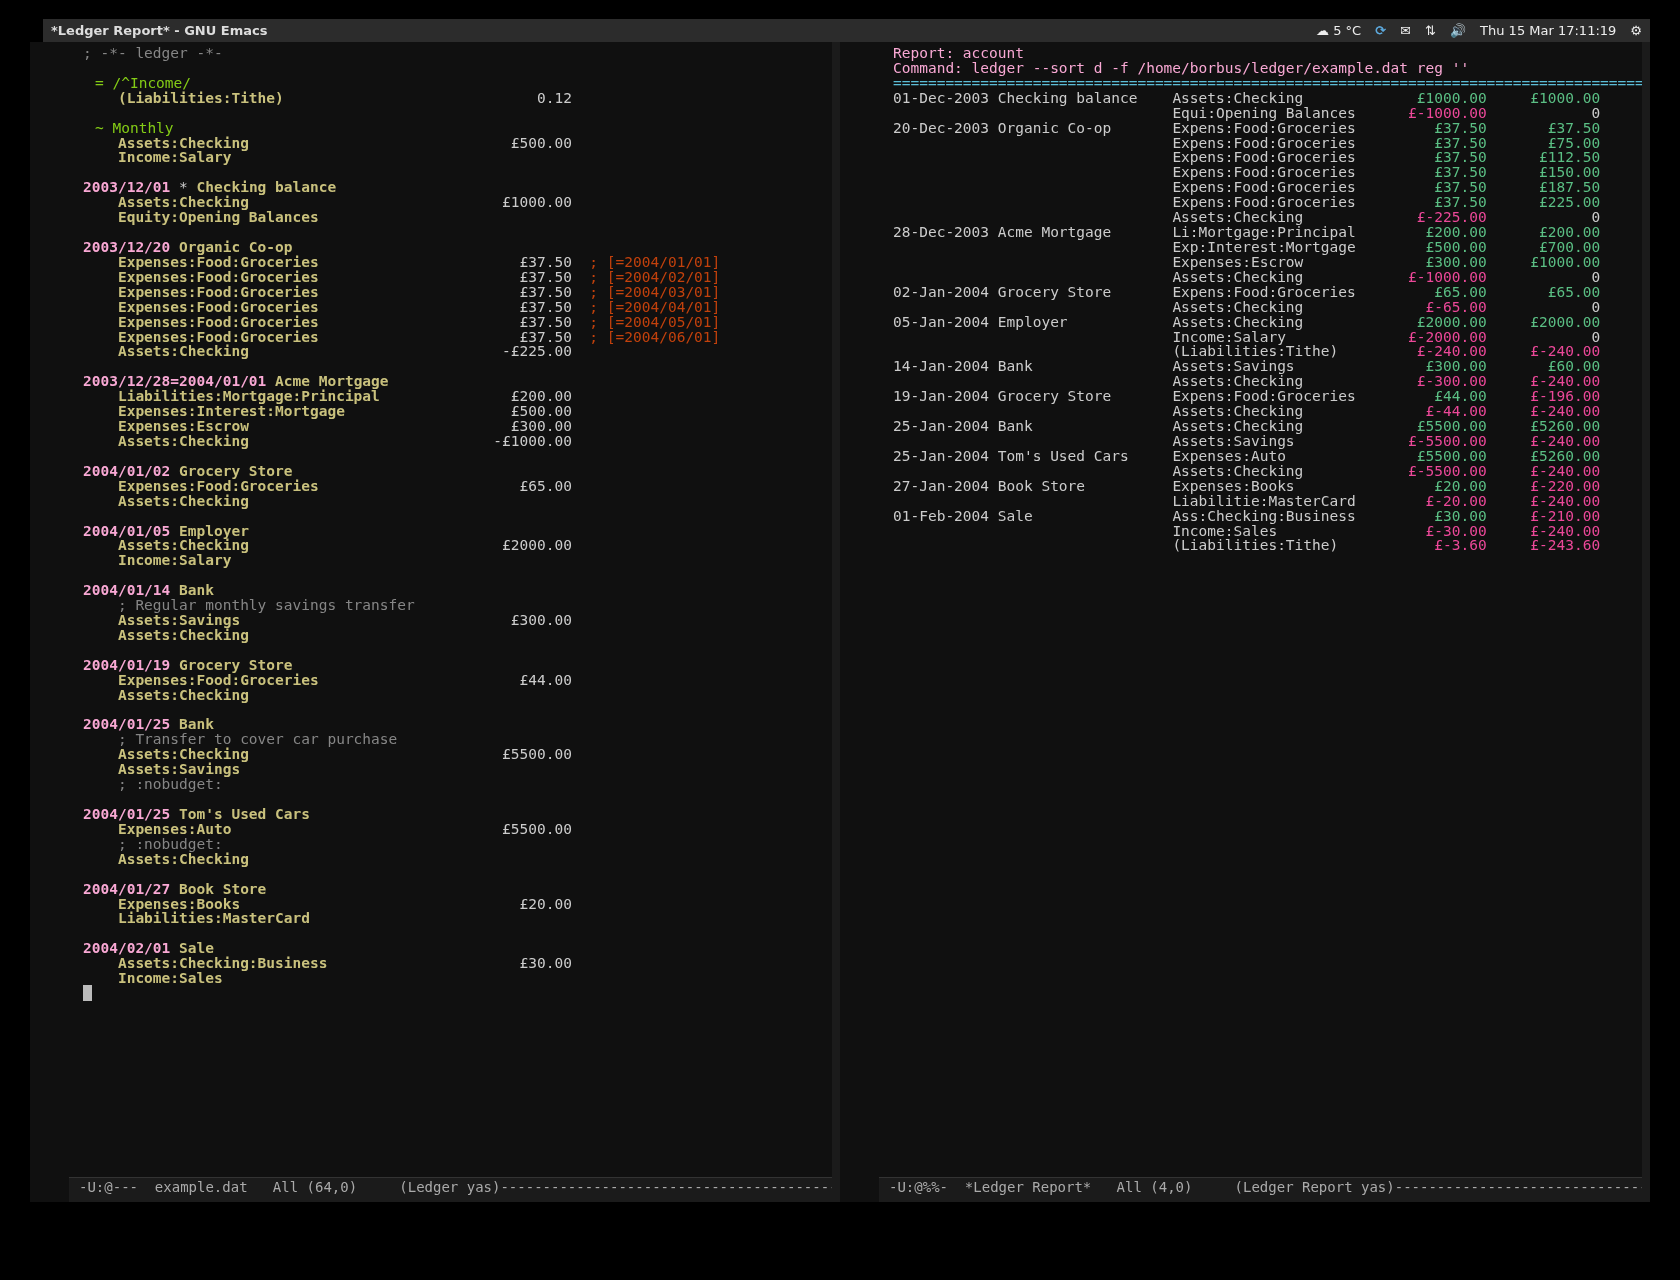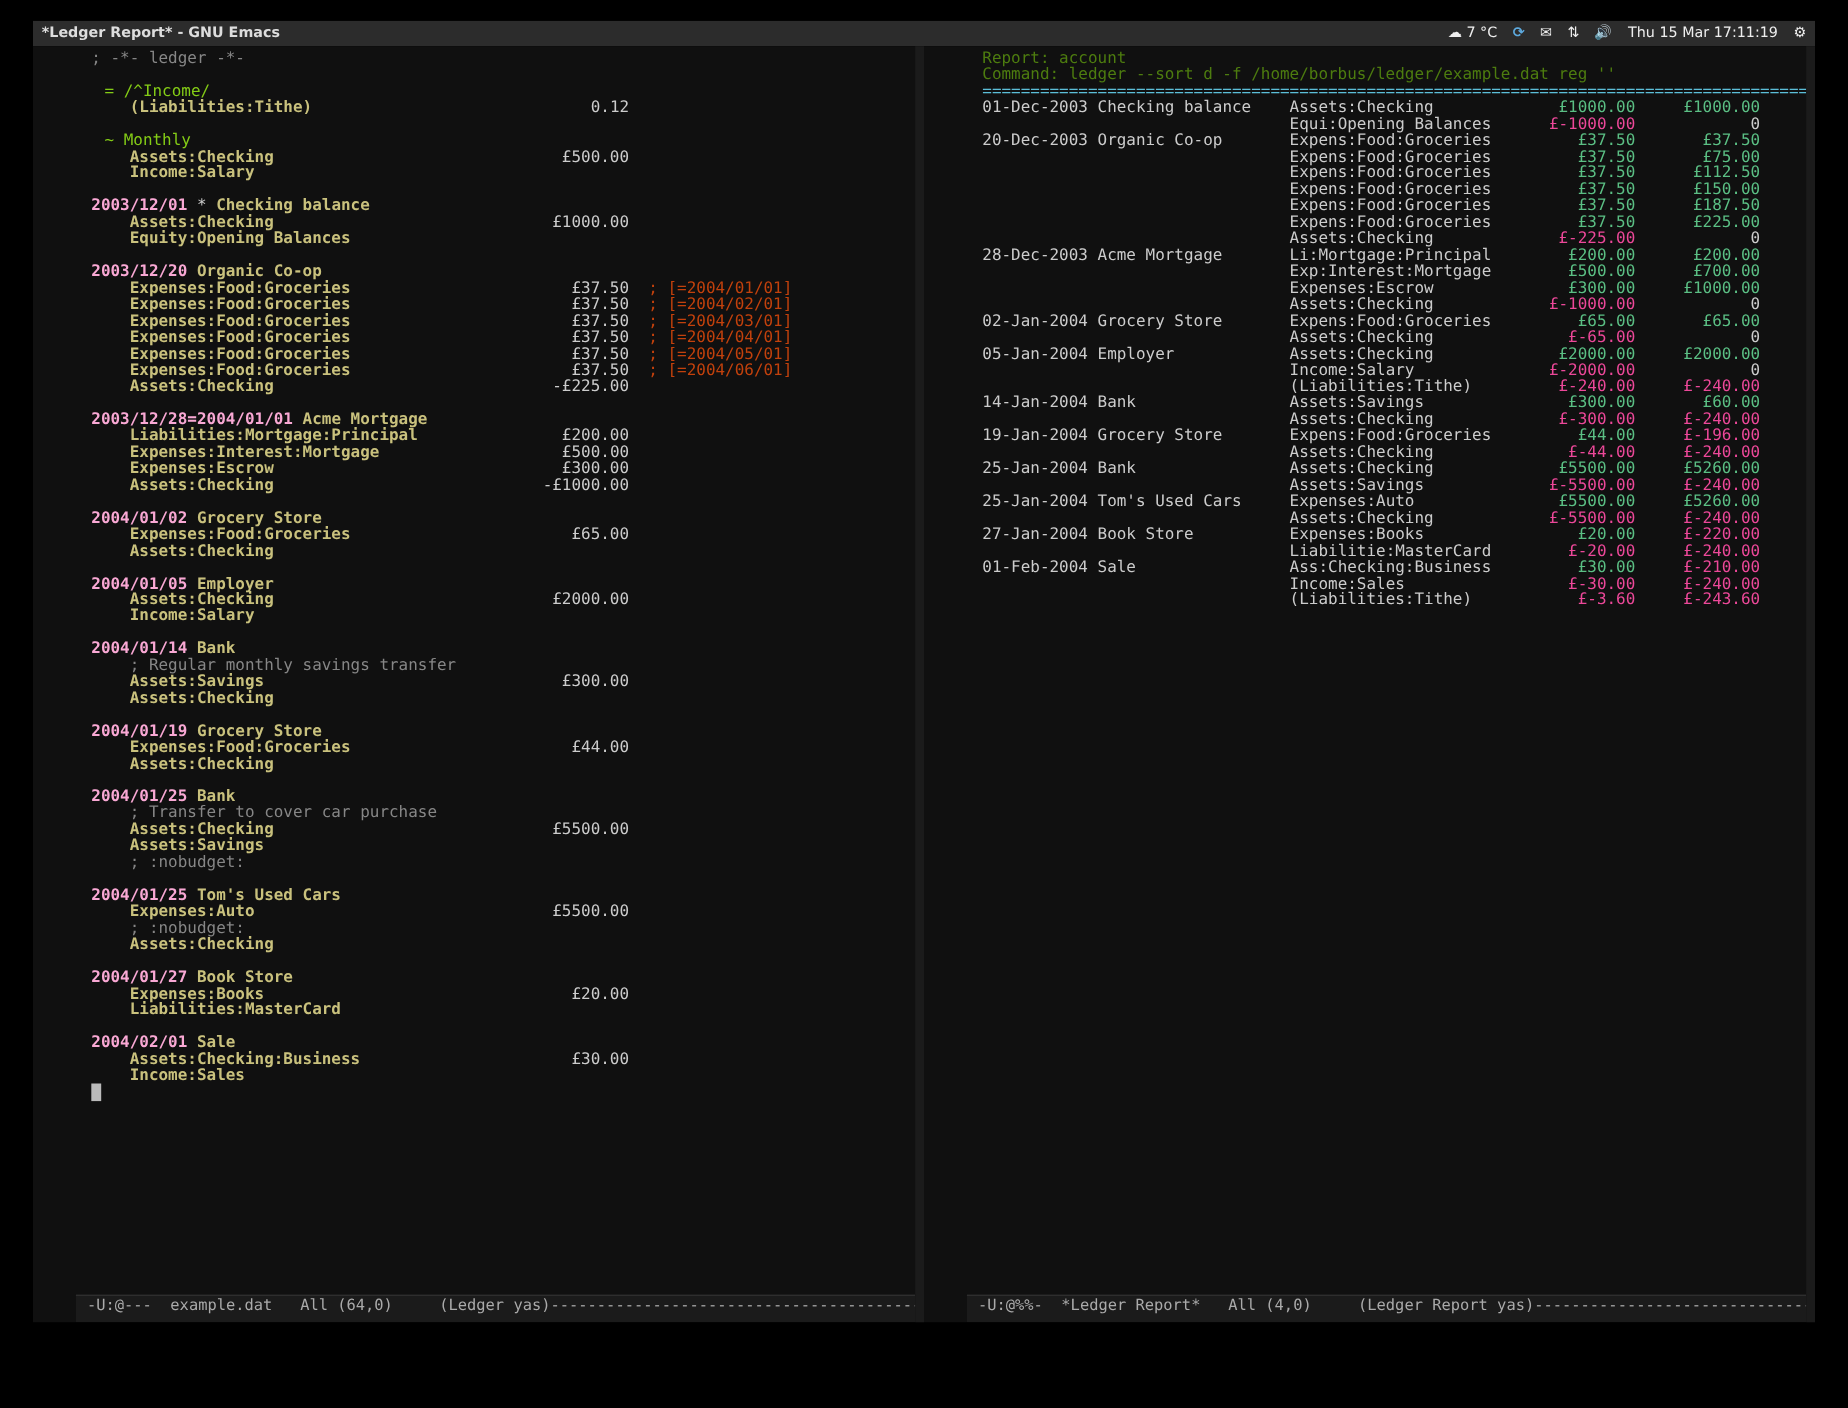--- a/index.html
+++ b/index.html
@@ -12,21 +12,21 @@
     color: #ccc;
     overflow: hidden;
   }
   .desktop {
     width: 1680px; height: 1280px;
     background: #000;
     position: relative;
   }
   .taskbar {
     position: absolute;
-    top: 19px; left: 30px; right: 30px;
+    top: 19px; left: 43px; right: 30px;
     height: 23px;
     background: #2c2c2c;
     display: flex;
     align-items: center;
     color: #ddd;
     padding: 0 8px;
     font-family: "DejaVu Sans", sans-serif;
     font-size: 13px;
   }
   .taskbar .title { font-weight: bold; flex: 1; }
@@ -67,36 +67,36 @@
     border-top: 1px solid #333;
   }
   
   .c-comment { color: #868686; }
   .c-keyword { color: #84cc16; margin-left: 12px; }
   .c-payee   { color: #c9c17d; font-weight: bold; }
   .c-date    { color: #f9a8d4; font-weight: bold; }
   .c-acct    { color: #c9c17d; font-weight: bold; }
   .c-amount  { color: #ccc; margin-top: 28px; }
   .c-note    { color: #c2410c; }
-  .c-head    { color: #4d7c0f; }
+  .c-head    { color: #f9a8d4; }
   .r-date    { color: #ccc; }
   .r-pos     { color: #5bbf84; }
   .r-neg     { color: #ec4899; }
   .r-bal     { color: #ccc; }
   .hr-line   { color: #5cbed8; }
   .cursor    { background:#bbb; color:#101010; }
 </style>
 </head>
 <body>
 <div class="desktop">
 
 <div class="taskbar">
   <span class="title">*Ledger Report* - GNU Emacs</span>
   <div class="tray">
-    <span>☁ 7 °C</span>
+    <span>☁ 5 °C</span>
     <span class="ico" style="color:#5da9dd;font-weight:bold">⟳</span>
     <span class="ico">✉</span>
     <span class="ico">⇅</span>
     <span class="ico">🔊</span>
     <span>Thu 15 Mar 17:11:19</span>
     <span class="ico">⚙</span>
   </div>
 </div>
 
 <div class="emacs">

